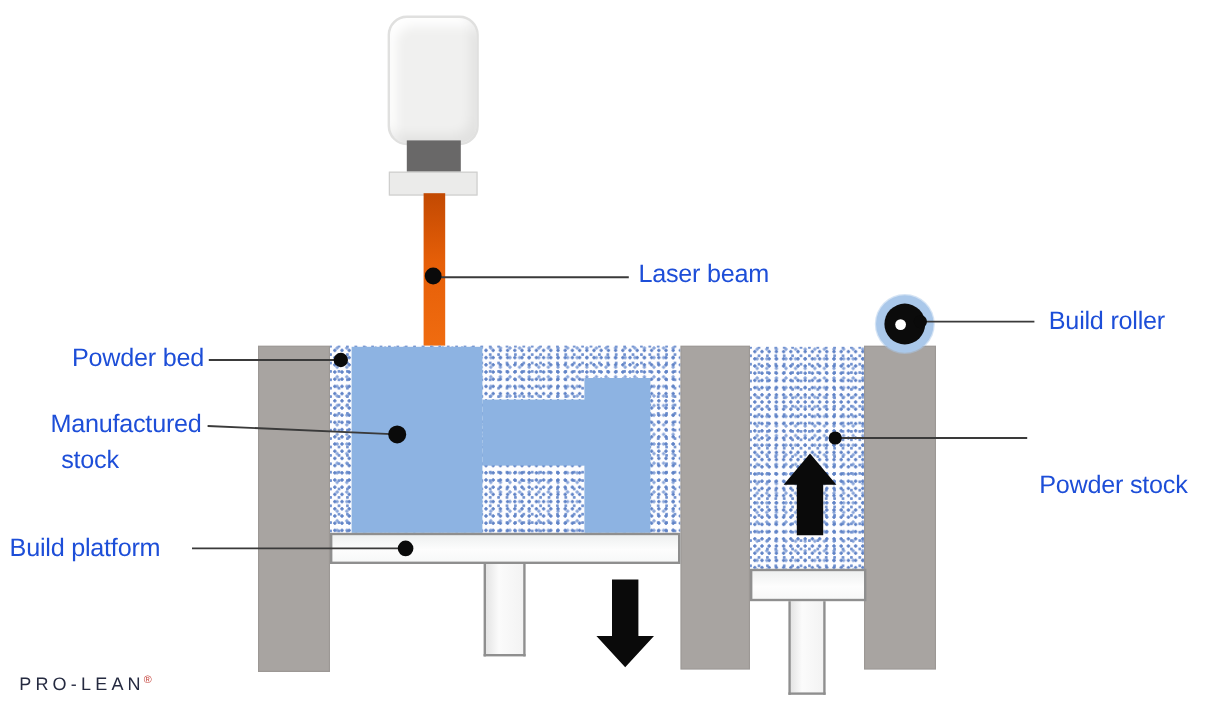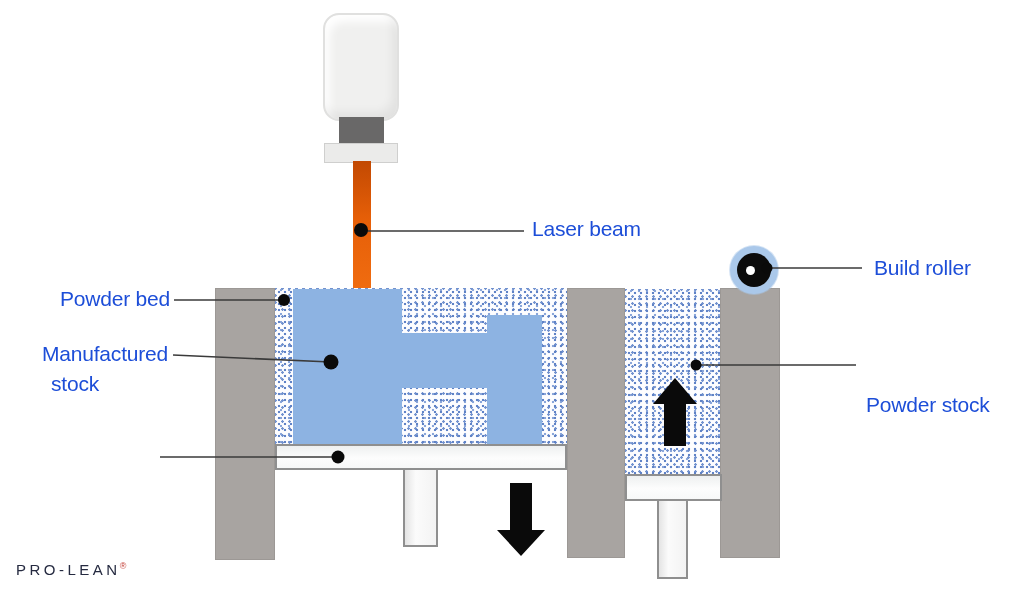--- a/index.html
+++ b/index.html
@@ -130,19 +130,20 @@
     </g>
   </svg>
 
   <div class="abs label lbl-laser">Laser beam</div>
   <div class="abs label lbl-roller">Build roller</div>
   <div class="abs label lbl-bed">Powder bed</div>
   <div class="abs label lbl-object">
     <span class="line1">Manufactured</span>
     <span class="line2">stock</span>
   </div>
+  <div class="abs label lbl-platform">Build platform</div>
   <div class="abs label lbl-stock">Powder stock</div>
 
   <div class="abs logo">
     <span>PRO-LEAN</span><sup>®</sup>
   </div>
 
 </div>
 
 </body></html>

